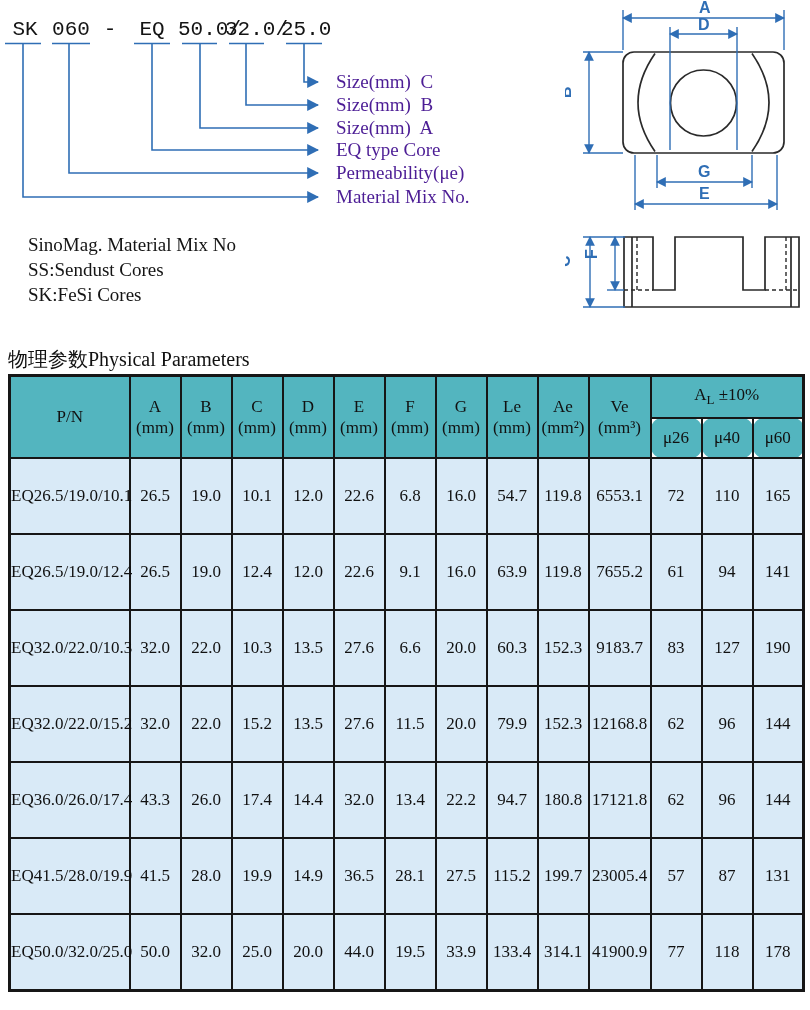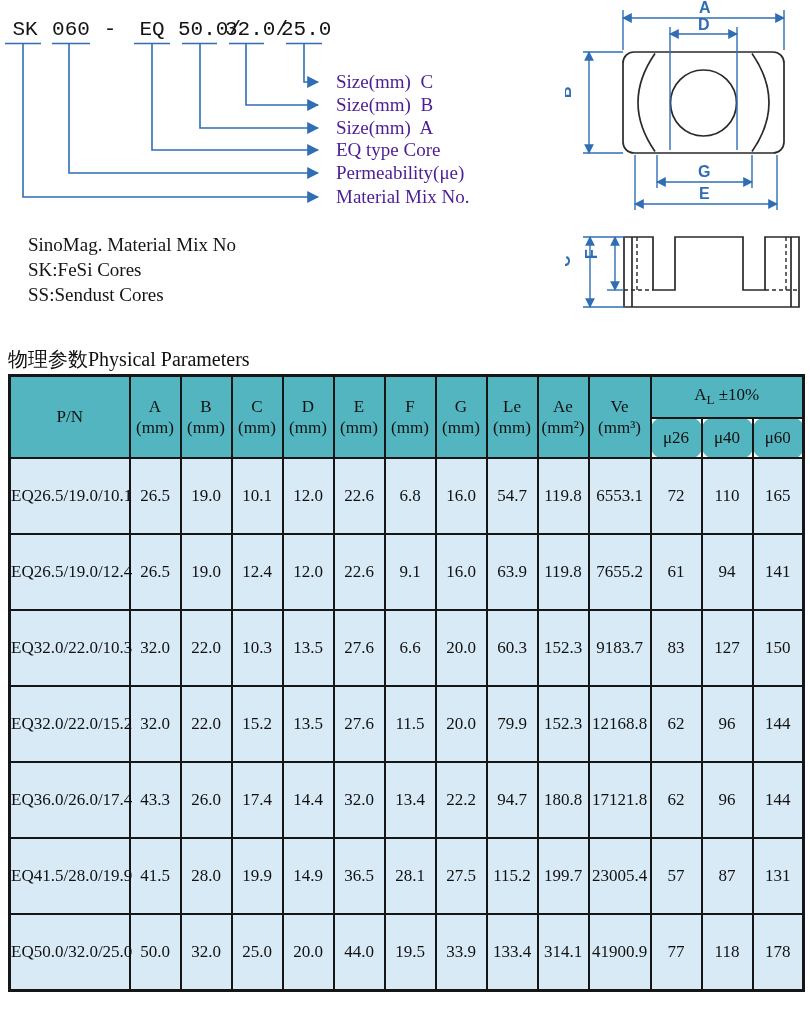--- a/index.html
+++ b/index.html
@@ -76,22 +76,22 @@
     <div class="pn-label" style="left:336px;top:71px">Size(mm)  C</div>
     <div class="pn-label" style="left:336px;top:94px">Size(mm)  B</div>
     <div class="pn-label" style="left:336px;top:117px">Size(mm)  A</div>
     <div class="pn-label" style="left:336px;top:139px">EQ type Core</div>
     <div class="pn-label" style="left:336px;top:162px">Permeability(μe)</div>
     <div class="pn-label" style="left:336px;top:186px">Material Mix No.</div>
   </div>
 
   <div id="notes">
     <div>SinoMag. Material Mix No</div>
+    <div>SS:Sendust Cores</div>
     <div>SK:FeSi Cores</div>
-    <div>SS:Sendust Cores</div>
   </div>
 
   <svg id="topview" width="240" height="220" viewBox="0 0 240 220">
     <defs>
       <marker id="arr2" viewBox="0 0 10 10" refX="9" refY="5" markerWidth="7" markerHeight="7" orient="auto-start-reverse">
         <path d="M0,0 L10,5 L0,10 z" fill="#2f6eb5"></path>
       </marker>
     </defs>
 
     <g stroke="#2a2a2a" stroke-width="1.7" fill="none">
@@ -263,21 +263,21 @@
           <td>10.3</td>
           <td>13.5</td>
           <td>27.6</td>
           <td>6.6</td>
           <td>20.0</td>
           <td>60.3</td>
           <td>152.3</td>
           <td>9183.7</td>
           <td>83</td>
           <td>127</td>
-          <td>150</td>
+          <td>190</td>
         </tr>
         <tr>
           <td>EQ32.0/22.0/15.2</td>
           <td>32.0</td>
           <td>22.0</td>
           <td>15.2</td>
           <td>13.5</td>
           <td>27.6</td>
           <td>11.5</td>
           <td>20.0</td>

